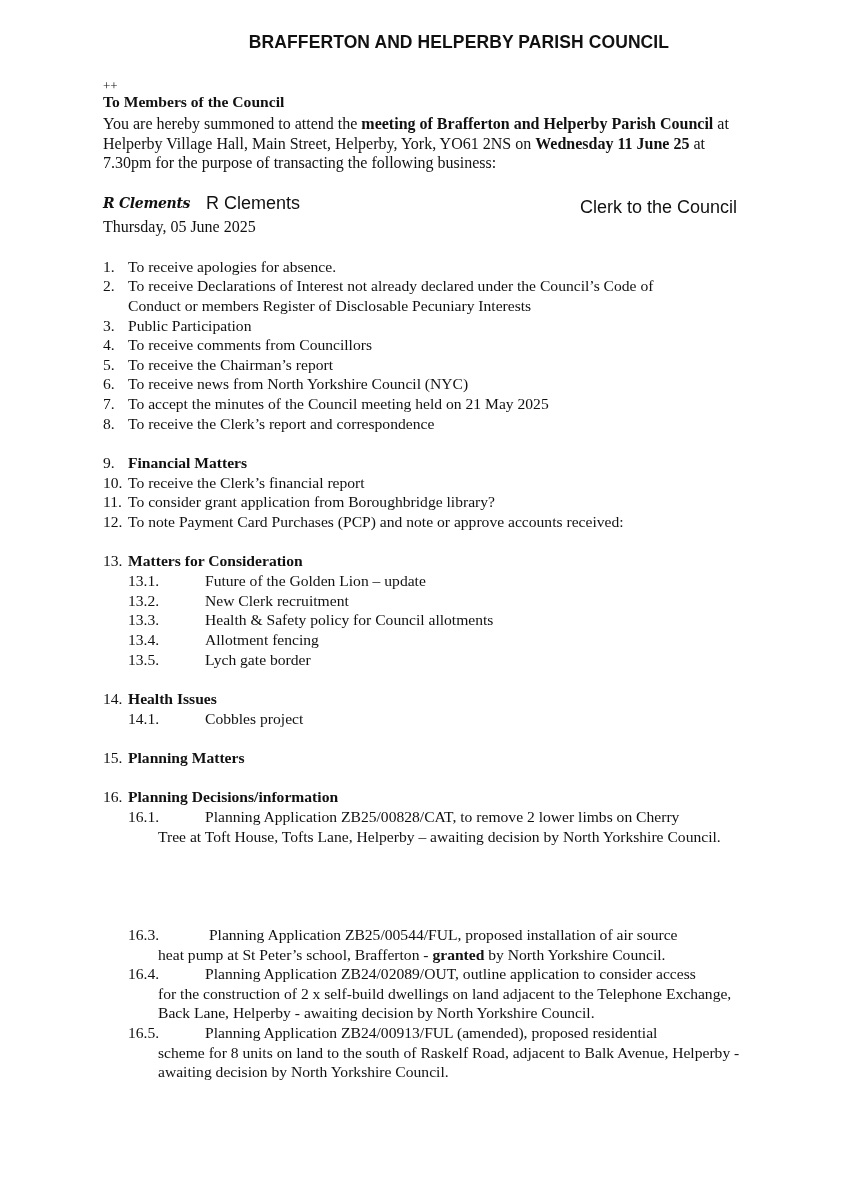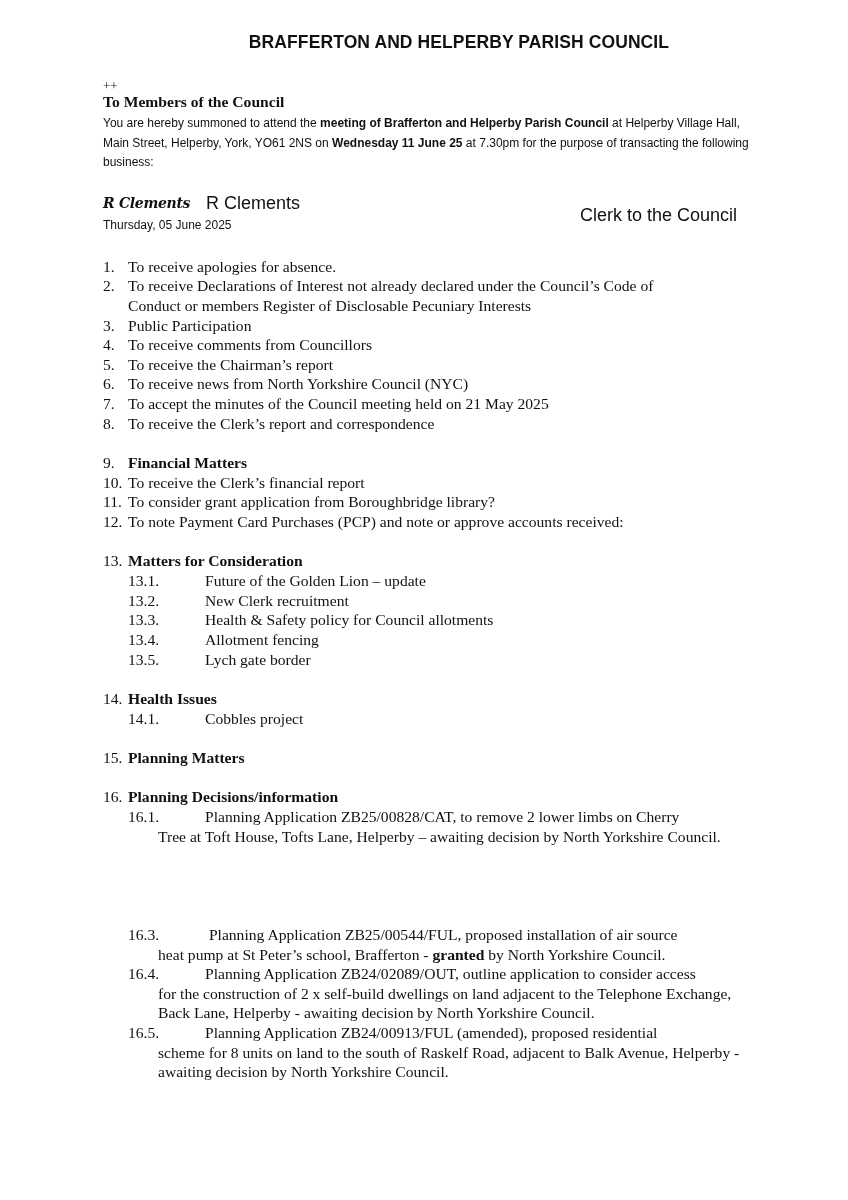--- a/index.html
+++ b/index.html
@@ -2,30 +2,30 @@
 <html><head>
 <meta charset="utf-8">
 <style>
   html, body { margin: 0; padding: 0; background: #ffffff; }
   body { width: 848px; height: 1200px; position: relative; overflow: hidden; color: #111; }
   .page { position: absolute; left: 0; top: 0; width: 848px; height: 1200px; }
   .title {
     position: absolute; left: 0; top: 32px; width: 848px; text-align: center;
     font-family: "Liberation Sans", sans-serif; font-weight: bold; font-size: 17.5px; letter-spacing: 0.1px; margin-left: 35px;
   }
-  .sans { font-family: Liberation Sans, sans-serif; font-size: 12px; }
+  .sans { font-family: Liberation Serif, serif; font-size: 16px; }
   .abs { position: absolute; left: 103px; }
   .plus { top: 78px; font-family: "Liberation Serif", serif; font-size: 13px; }
   .to-members { top: 93px; font-family: "Liberation Serif", serif; font-weight: bold; font-size: 15.6px; }
   .summons { top: 114px; width: 650px; line-height: 19.5px; }
   .summons b { font-weight: bold; }
   .sig-row { position: absolute; left: 103px; top: 193px; width: 640px; height: 22px; text-align: center; }
   .sig-script { position: absolute; left: 0; top: 2px; font-family: "DejaVu Serif", serif; font-style: italic; font-weight: bold; font-size: 14px; letter-spacing: -0.3px; }
   .sig-name { position: absolute; left: 103px; top: 0; font-family: "Liberation Sans", sans-serif; font-size: 18px; }
-  .sig-role { position: absolute; right: 6px; top: 12px; font-family: "Liberation Sans", sans-serif; font-size: 18px; }
+  .sig-role { position: absolute; right: 6px; top: 4px; font-family: "Liberation Sans", sans-serif; font-size: 18px; }
   .date { top: 218px; }
   .item { position: absolute; font-family: "Liberation Serif", serif; font-size: 15.6px; line-height: 19.5px; white-space: nowrap; }
   .num { position: absolute; left: 103px; }
   .txt { position: absolute; left: 128px; }
   .sub-num { position: absolute; left: 128px; }
   .sub-txt { position: absolute; left: 205px; }
   .b { font-weight: bold; }
   .para { position: absolute; left: 128px; width: 620px; font-family: "Liberation Serif", serif; font-size: 15.6px; line-height: 19.6px; }
   .para .pn { display: inline-block; width: 77px; }
   .para .indent { display: block; padding-left: 30px; }

